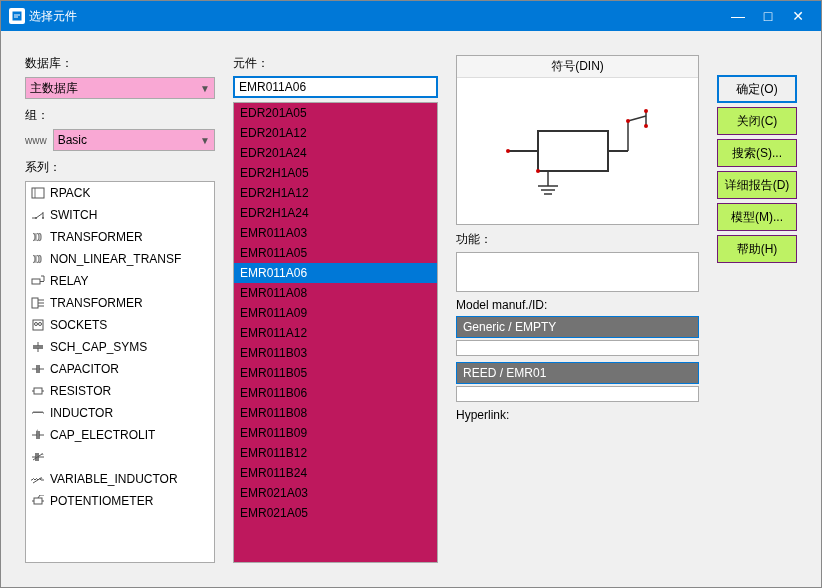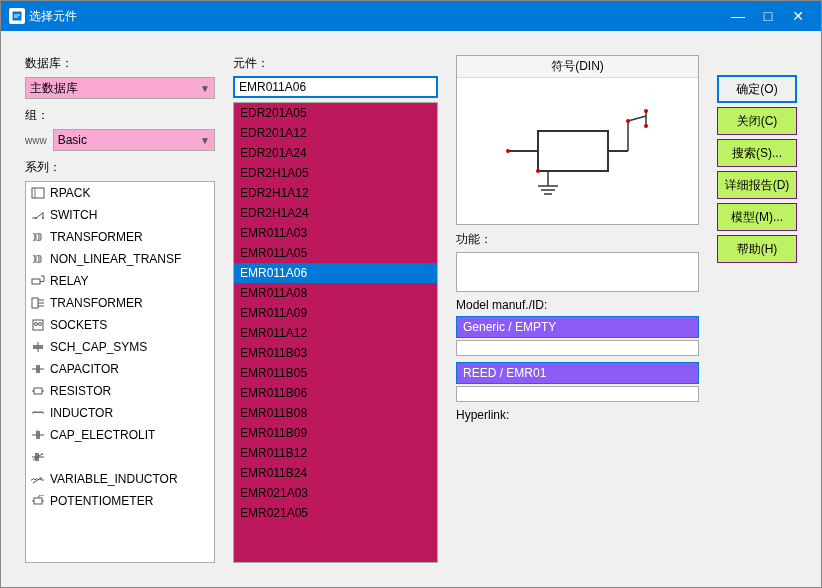--- a/index.html
+++ b/index.html
@@ -196,21 +196,21 @@
     }
 
     .info-row {
       display: flex;
       flex-direction: column;
       gap: 2px;
     }
     .info-label { font-size: 12px; margin-bottom: 2px; }
     .info-value {
       height: 22px;
-      background: #8b5cf6;
+      background: #737373;
       color: white;
       padding: 0 6px;
       display: flex;
       align-items: center;
       font-size: 12px;
       border: 1px solid #0078d7;
     }
     .info-box {
       border: 1px solid #aaa;
       background: white;

